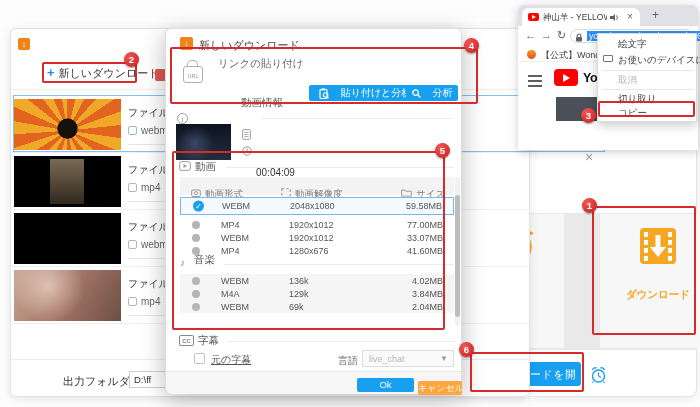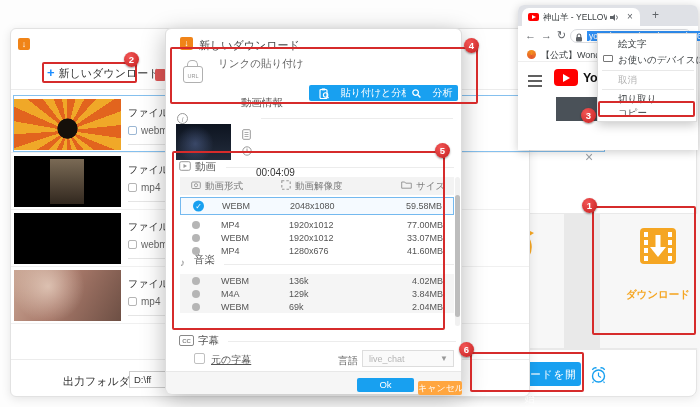--- a/index.html
+++ b/index.html
@@ -100,21 +100,21 @@
   #btn-analyze { left:240px; top:56px; width:52px; }
   .ic-info { position:absolute; width:11px; height:11px; border:1px solid #999; border-radius:50%;
     font-size:7px; color:#999; text-align:center; line-height:11px; font-style:italic; }
   .seclabel { position:absolute; font-size:10.5px; color:#555; }
   .secline { position:absolute; height:1px; background:#ececec; }
   #vthumb { position:absolute; left:10px; top:95px; width:55px; height:36px;
     background: radial-gradient(circle at 35% 55%, rgba(90,110,160,.5), transparent 45%), linear-gradient(#0d1420,#232c3c); }
   #vtitle { position:absolute; left:90px; top:99px; font-size:10px; color:#333; white-space:nowrap; }
   #vdur { position:absolute; left:90px; top:116px; font-size:10px; color:#333;margin-top:22px; }
   .thead { position:absolute; left:14px; top:148px; width:274px; height:18px; background:#f3f3f3; font-size:9.5px; color:#777; }
-  .thead span { position:absolute; top:3px; }
+  .thead span { position:absolute; top:11px; }
   .trow { position:absolute; left:14px; width:274px; height:13px; font-size:9px; color:#555; }
   .trow.sel { height:18px; border:1px solid #74b9ef; background:#f5faff; }
   .trow.audio { background:#f5f5f5; }
   .radio { position:absolute; left:12px; top:50%; transform:translateY(-50%); width:8px; height:8px; border-radius:50%; background:#b5b5b5; }
   .radio.checked { width:11px; height:11px; background:#18a0f0; color:#fff; font-size:8px; line-height:11px; text-align:center; }
   .c-fmt { position:absolute; left:41px; top:50%; transform:translateY(-50%); }
   .c-res { position:absolute; left:109px; top:50%; transform:translateY(-50%); }
   .c-size { position:absolute; right:11px; top:50%; transform:translateY(-50%); }
   #scrollbar { position:absolute; left:289px; top:148px; width:5px; height:149px; background:#f1f1f1; border-radius:3px; }
   #scrollthumb { position:absolute; left:0; top:18px; width:5px; height:122px; background:#bdbdbd; border-radius:3px; }

